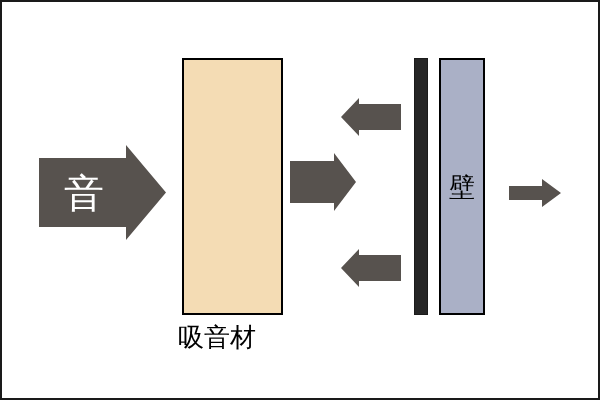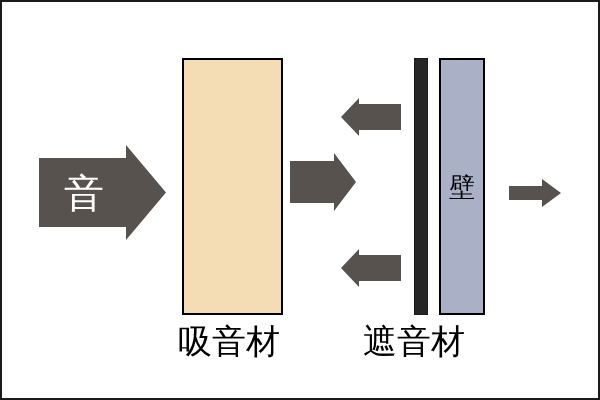--- a/index.html
+++ b/index.html
@@ -77,21 +77,21 @@
     align-items: center;
     justify-content: center;
     font-size: 40px;
     line-height: 1;
     color: #ffffff;
     font-weight: 400;
   }
   
   .caption {
     position: absolute;
-    font-size: 34px;
+    font-size: 26px;
     line-height: 1;
     color: #000000;
     white-space: nowrap;
   }
   #absorber-caption { left: 176px; top: 322px; }
   #barrier-caption  { left: 361px; top: 322px; }
 </style>
 </head>
 <body>
 
@@ -130,15 +130,14 @@
     </svg>
   </div>
 
   <div class="arrow-holder" id="leak-arrow-holder">
     <svg width="52" height="30" viewBox="0 0 52 30">
       <polygon points="0,8 33,8 33,1 52,15 33,29 33,22 0,22" fill="#57524E"></polygon>
     </svg>
   </div>
 
   <div class="caption" id="absorber-caption">吸音材</div>
-  <div class="caption" id="barrier-caption">遮音材</div>
 
 </div>
 
 </body></html>

